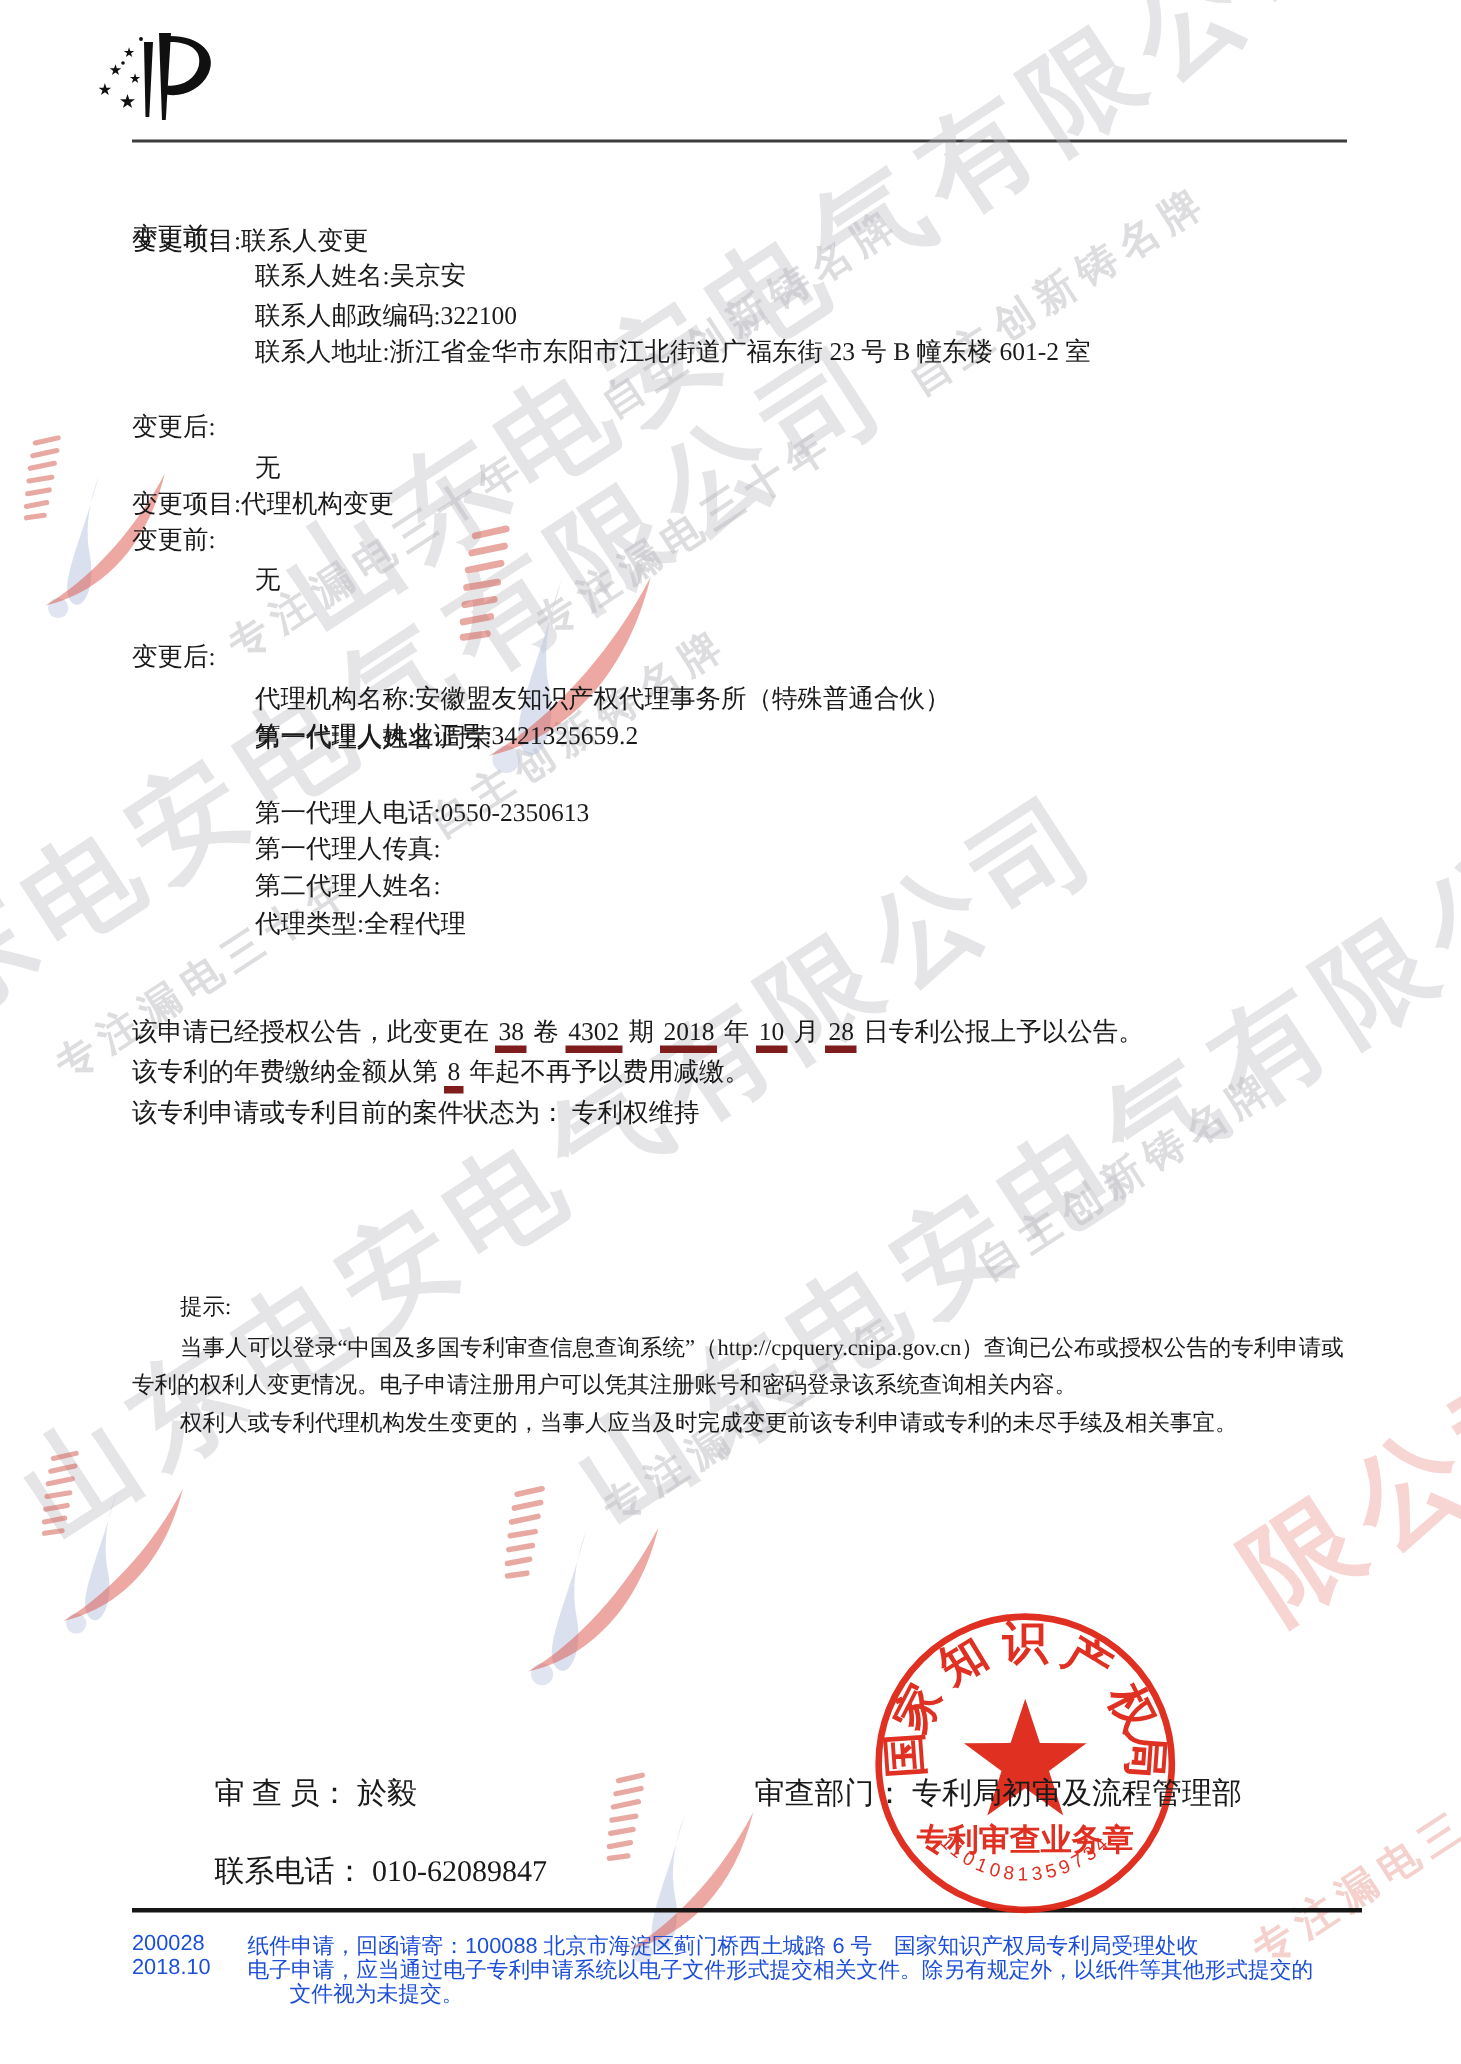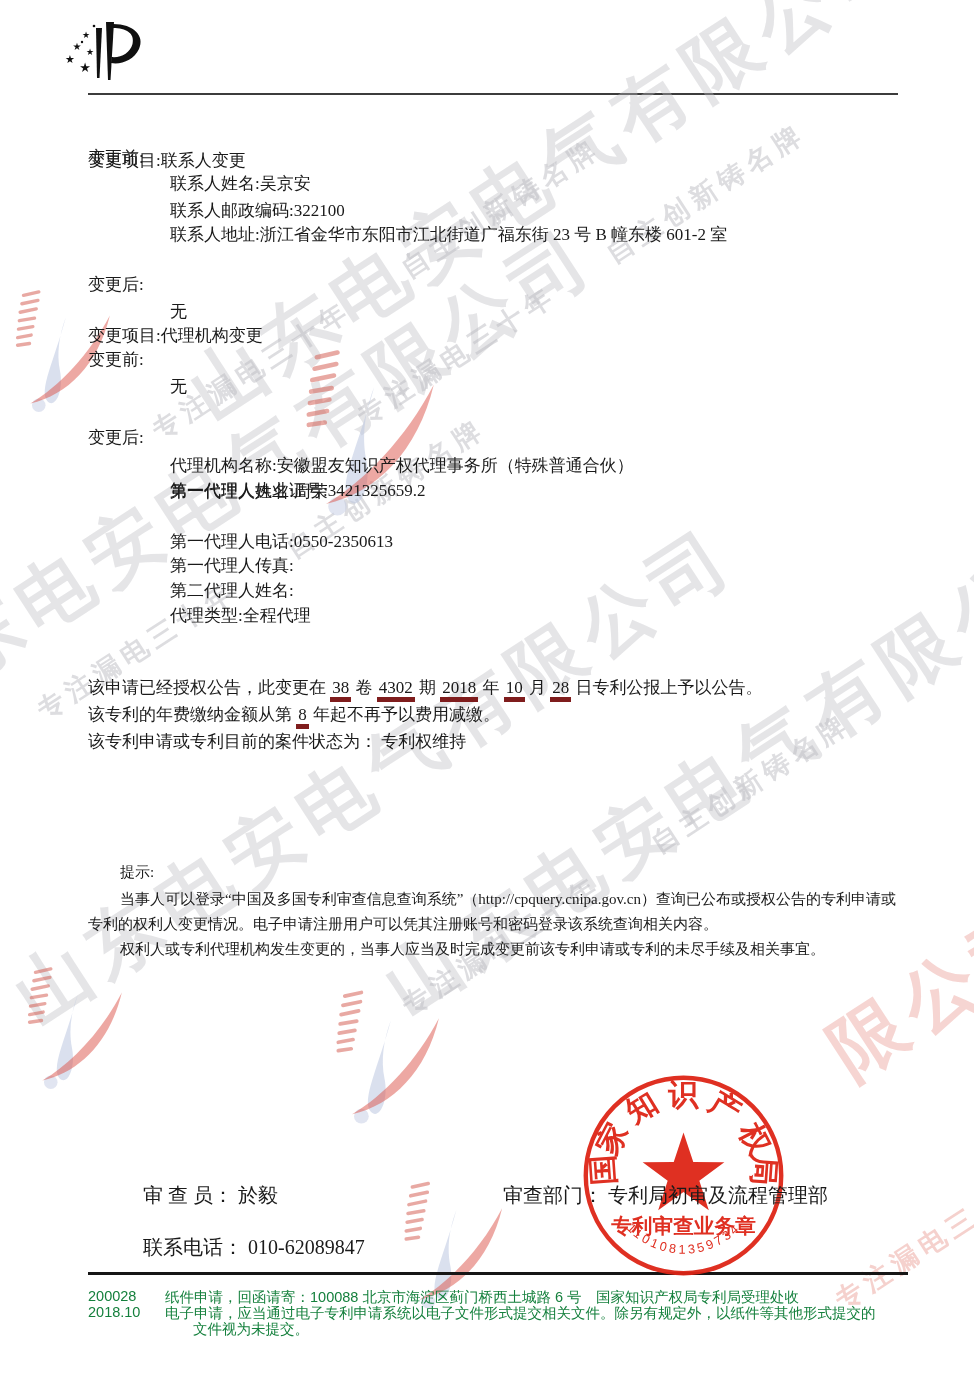--- a/index.html
+++ b/index.html
@@ -12,21 +12,21 @@
   .hdr-rule{position:absolute;left:88px;top:93px;width:810px;height:2px;background:#3c3c3c;}
   .emblem{position:absolute;left:58px;top:16px;width:112px;height:86px;}
   
   .ln{position:absolute;font-size:17px;line-height:22px;white-space:nowrap;z-index:3;}
   .i0{left:88px;} .i1{left:170px;} 
   .tip{font-size:15px;text-align:right;}
   .u{border-bottom:5px solid #7f1d1d;padding:0 2px;}
   
   .sig{position:absolute;font-size:20px;white-space:nowrap;z-index:5;}
   .f-rule{position:absolute;left:88px;top:1272px;width:820px;height:3px;background:#161616;z-index:2;}
-  .fl{position:absolute;font-family:"Liberation Sans",sans-serif;font-size:14.5px;color:#15803d;
+  .fl{position:absolute;font-family:"Liberation Sans",sans-serif;font-size:14.5px;color:#1d4ed8;
       white-space:nowrap;z-index:3;}
   
   .wm{position:absolute;white-space:nowrap;pointer-events:none;z-index:1;
       transform:rotate(-33deg);transform-origin:0 50%;font-family:"Liberation Sans",sans-serif;font-weight:700;}
   .wm-big{font-size:74px;letter-spacing:10px;color:rgba(186,186,192,0.38);}
   .wm-big.pink{color:rgba(228,136,126,0.35);}
   .wm-small{font-size:27px;letter-spacing:6px;color:rgba(188,188,194,0.5);}
   .wm-small.pink{color:rgba(230,146,136,0.42);}
   .wm-logo{position:absolute;pointer-events:none;z-index:1;}
   

